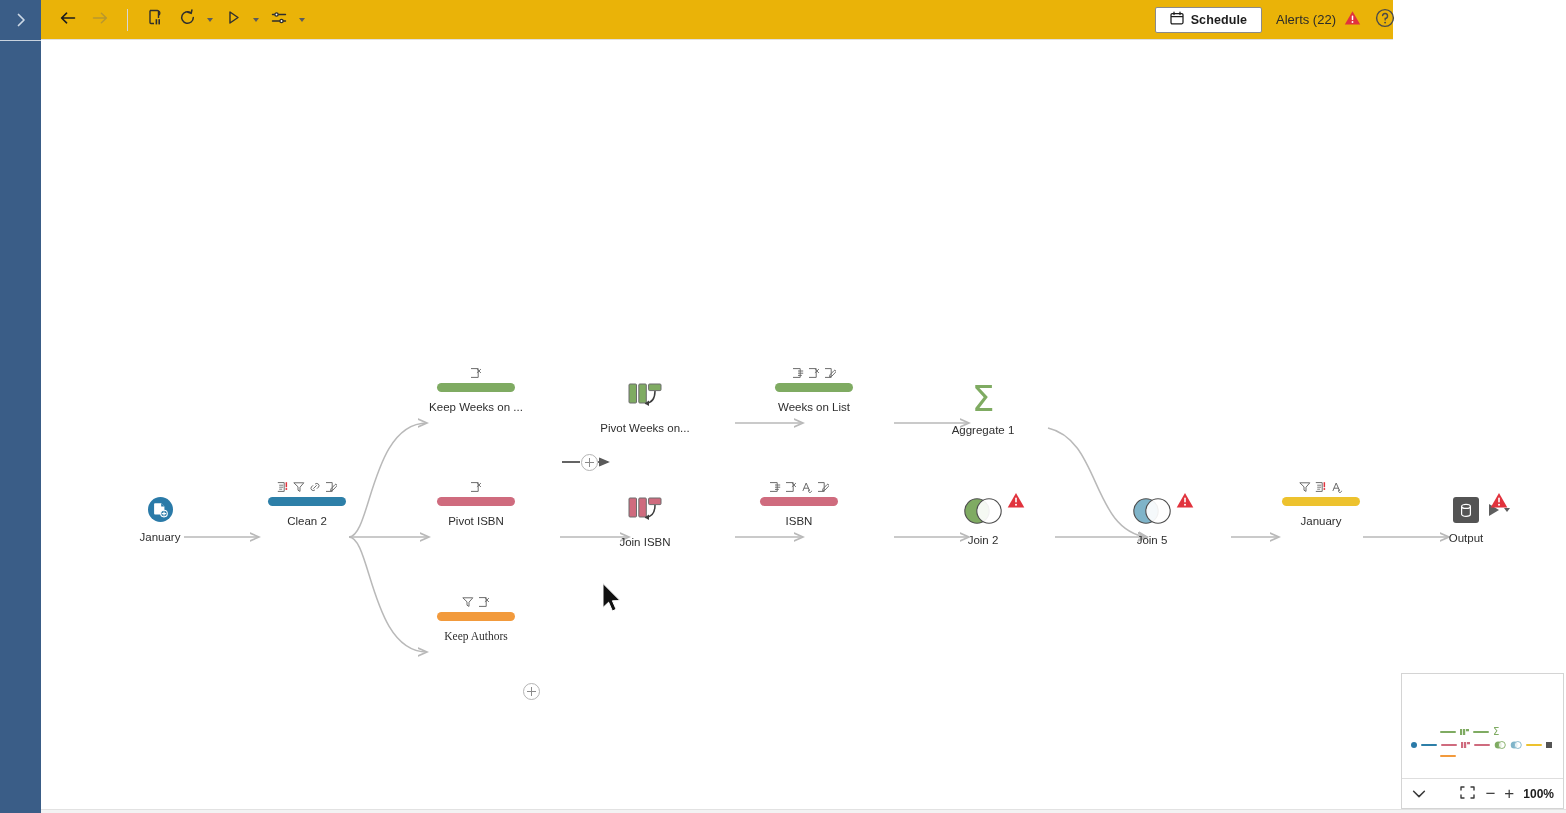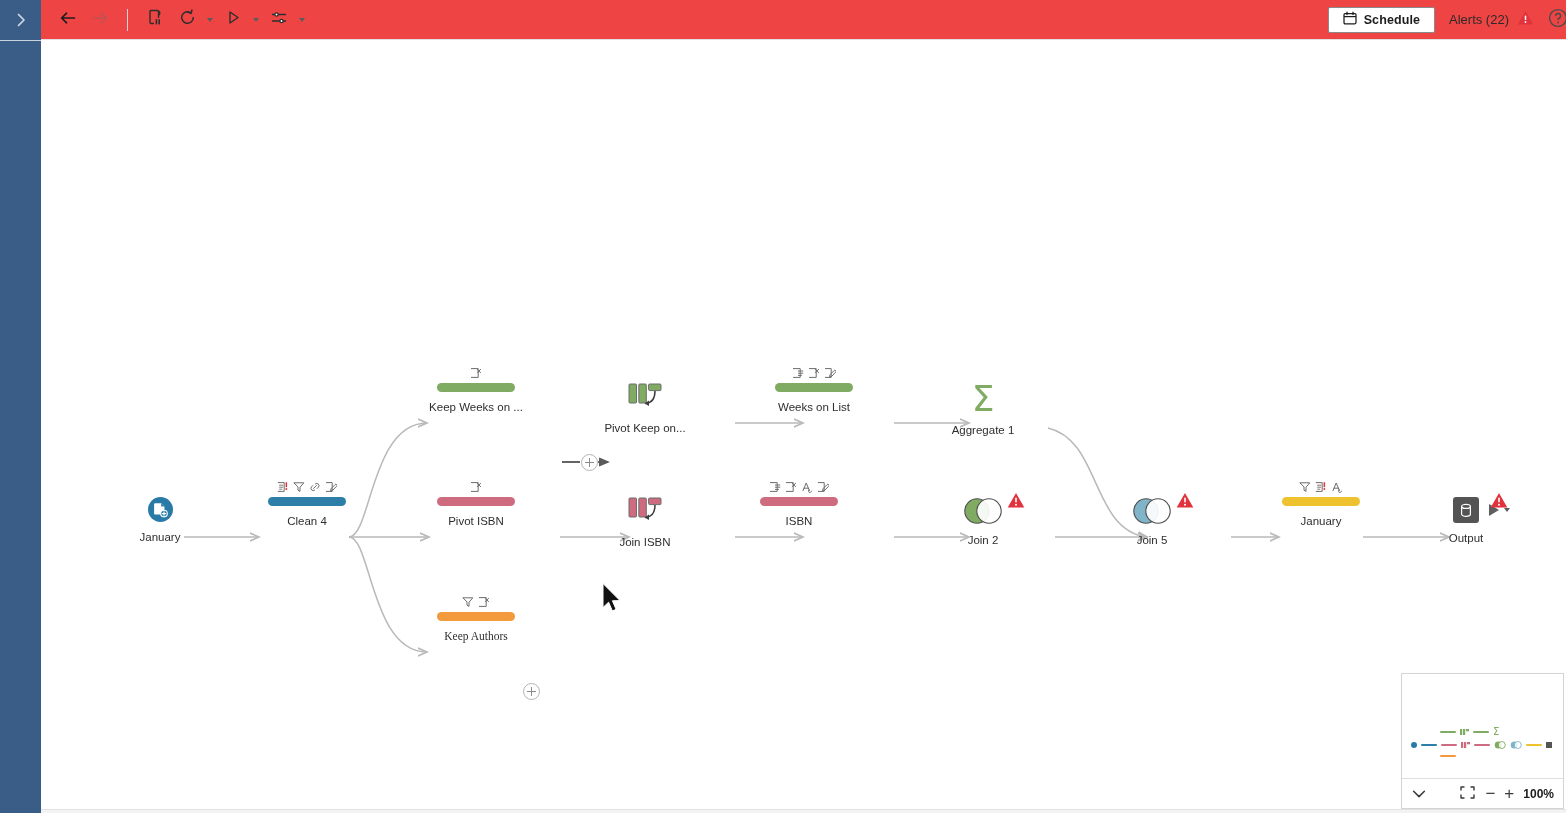--- a/index.html
+++ b/index.html
@@ -22,22 +22,22 @@
     background: #3a5d87; cursor: pointer;
   }
   .rail-expand svg { display: block; }
   .rail-divider {
     position: absolute; left: 0; top: 40px; width: 41px; height: 1px;
     background: #c9d3de;
   }
 
   
   .toolbar {
-    position: absolute; left: 41px; top: 0; width: 1525px; height: 40px;
-    background: #ef4444;
+    position: absolute; left: 41px; top: 0; width: 1352px; height: 40px;
+    background: #eab308;
     border-bottom: 1px solid #e0e0e0;
     display: flex; align-items: center;
   }
   .tb-left { display: flex; align-items: center; height: 100%; padding-left: 12px; gap: 2px; }
   .tb-btn {
     width: 30px; height: 30px; display: flex; align-items: center; justify-content: center;
     cursor: pointer; border-radius: 2px;
   }
   .tb-btn.disabled { opacity: .38; cursor: default; }
   .tb-sep { width: 1px; height: 22px; background: #d7d7d7; margin: 0 10px; }
@@ -359,21 +359,21 @@
                 </svg>
               </span>
               <span style="display: flex;">
                 <svg width="12" height="12" viewBox="0 0 12 12" class="mini-ico">
                   <path d="M1.4 1.6 H7.2 V10.4 H1.4" fill="none" stroke="#6d6d6d" stroke-width="1" stroke-linecap="round" stroke-linejoin="round"></path>
                   <path d="M6.2 7.6 L10 3.6 a1.1 1.1 0 0 1 1.6 1.6 L7.8 9.2 L6 9.8 Z" fill="none" stroke="#6d6d6d" stroke-width="1" stroke-linecap="round" stroke-linejoin="round"></path>
                 </svg>
               </span>
             </div>
           </div>
-          <div class="node-label">Clean 4</div>
+          <div class="node-label">Clean 2</div>
         </div>
         <div class="node" style="left: 380px; top: 343px; width: 110px;">
           <div class="node-body">
             <div class="bar" style="background: rgb(127, 171, 98);"></div>
             <div class="node-icons">
               <span style="display: flex;">
                 <svg width="12" height="12" viewBox="0 0 12 12" class="mini-ico">
                   <path d="M1.4 1.6 H8.2 V10.4 H1.4" fill="none" stroke="#6d6d6d" stroke-width="1" stroke-linecap="round" stroke-linejoin="round"></path>
                   <path d="M7.2 2.4 L10.6 5.6 M10.6 2.4 L7.2 5.6" fill="none" stroke="#6d6d6d" stroke-width="1" stroke-linecap="round" stroke-linejoin="round"></path>
                 </svg>
@@ -387,21 +387,21 @@
             <div style="display: flex;">
               <svg width="34" height="30" viewBox="0 0 34 30">
                 <rect x="1" y="1" width="7.5" height="19" rx="1" fill="#7fab62" stroke="#6d6d6d" stroke-width="1"></rect>
                 <rect x="10.8" y="1" width="7.5" height="19" rx="1" fill="#7fab62" stroke="#6d6d6d" stroke-width="1"></rect>
                 <rect x="20.6" y="1" width="12.4" height="6.6" rx="1" fill="#7fab62" stroke="#6d6d6d" stroke-width="1"></rect>
                 <path d="M27 8 C27 16, 23 20, 17.5 20.5" fill="none" stroke="#3d3d3d" stroke-width="1.5"></path>
                 <path d="M21 17.6 L16.6 20.6 L21 23" fill="#3d3d3d"></path>
               </svg>
             </div>
           </div>
-          <div class="node-label">Pivot Keep on...</div>
+          <div class="node-label">Pivot Weeks on...</div>
         </div>
         <div class="node" style="left: 718px; top: 343px; width: 110px;">
           <div class="node-body">
             <div class="bar" style="background: rgb(127, 171, 98);"></div>
             <div class="node-icons">
               <span style="display: flex;">
                 <svg width="12" height="12" viewBox="0 0 12 12" class="mini-ico">
                   <path d="M1.4 1.6 H8.2 V10.4 H1.4" fill="none" stroke="#6d6d6d" stroke-width="1" stroke-linecap="round" stroke-linejoin="round"></path>
                   <path d="M6.4 4 H10.8 M6.4 6.2 H10.8 M6.4 8.4 H9.4" fill="none" stroke="#6d6d6d" stroke-width="1" stroke-linecap="round" stroke-linejoin="round"></path>
                 </svg>

